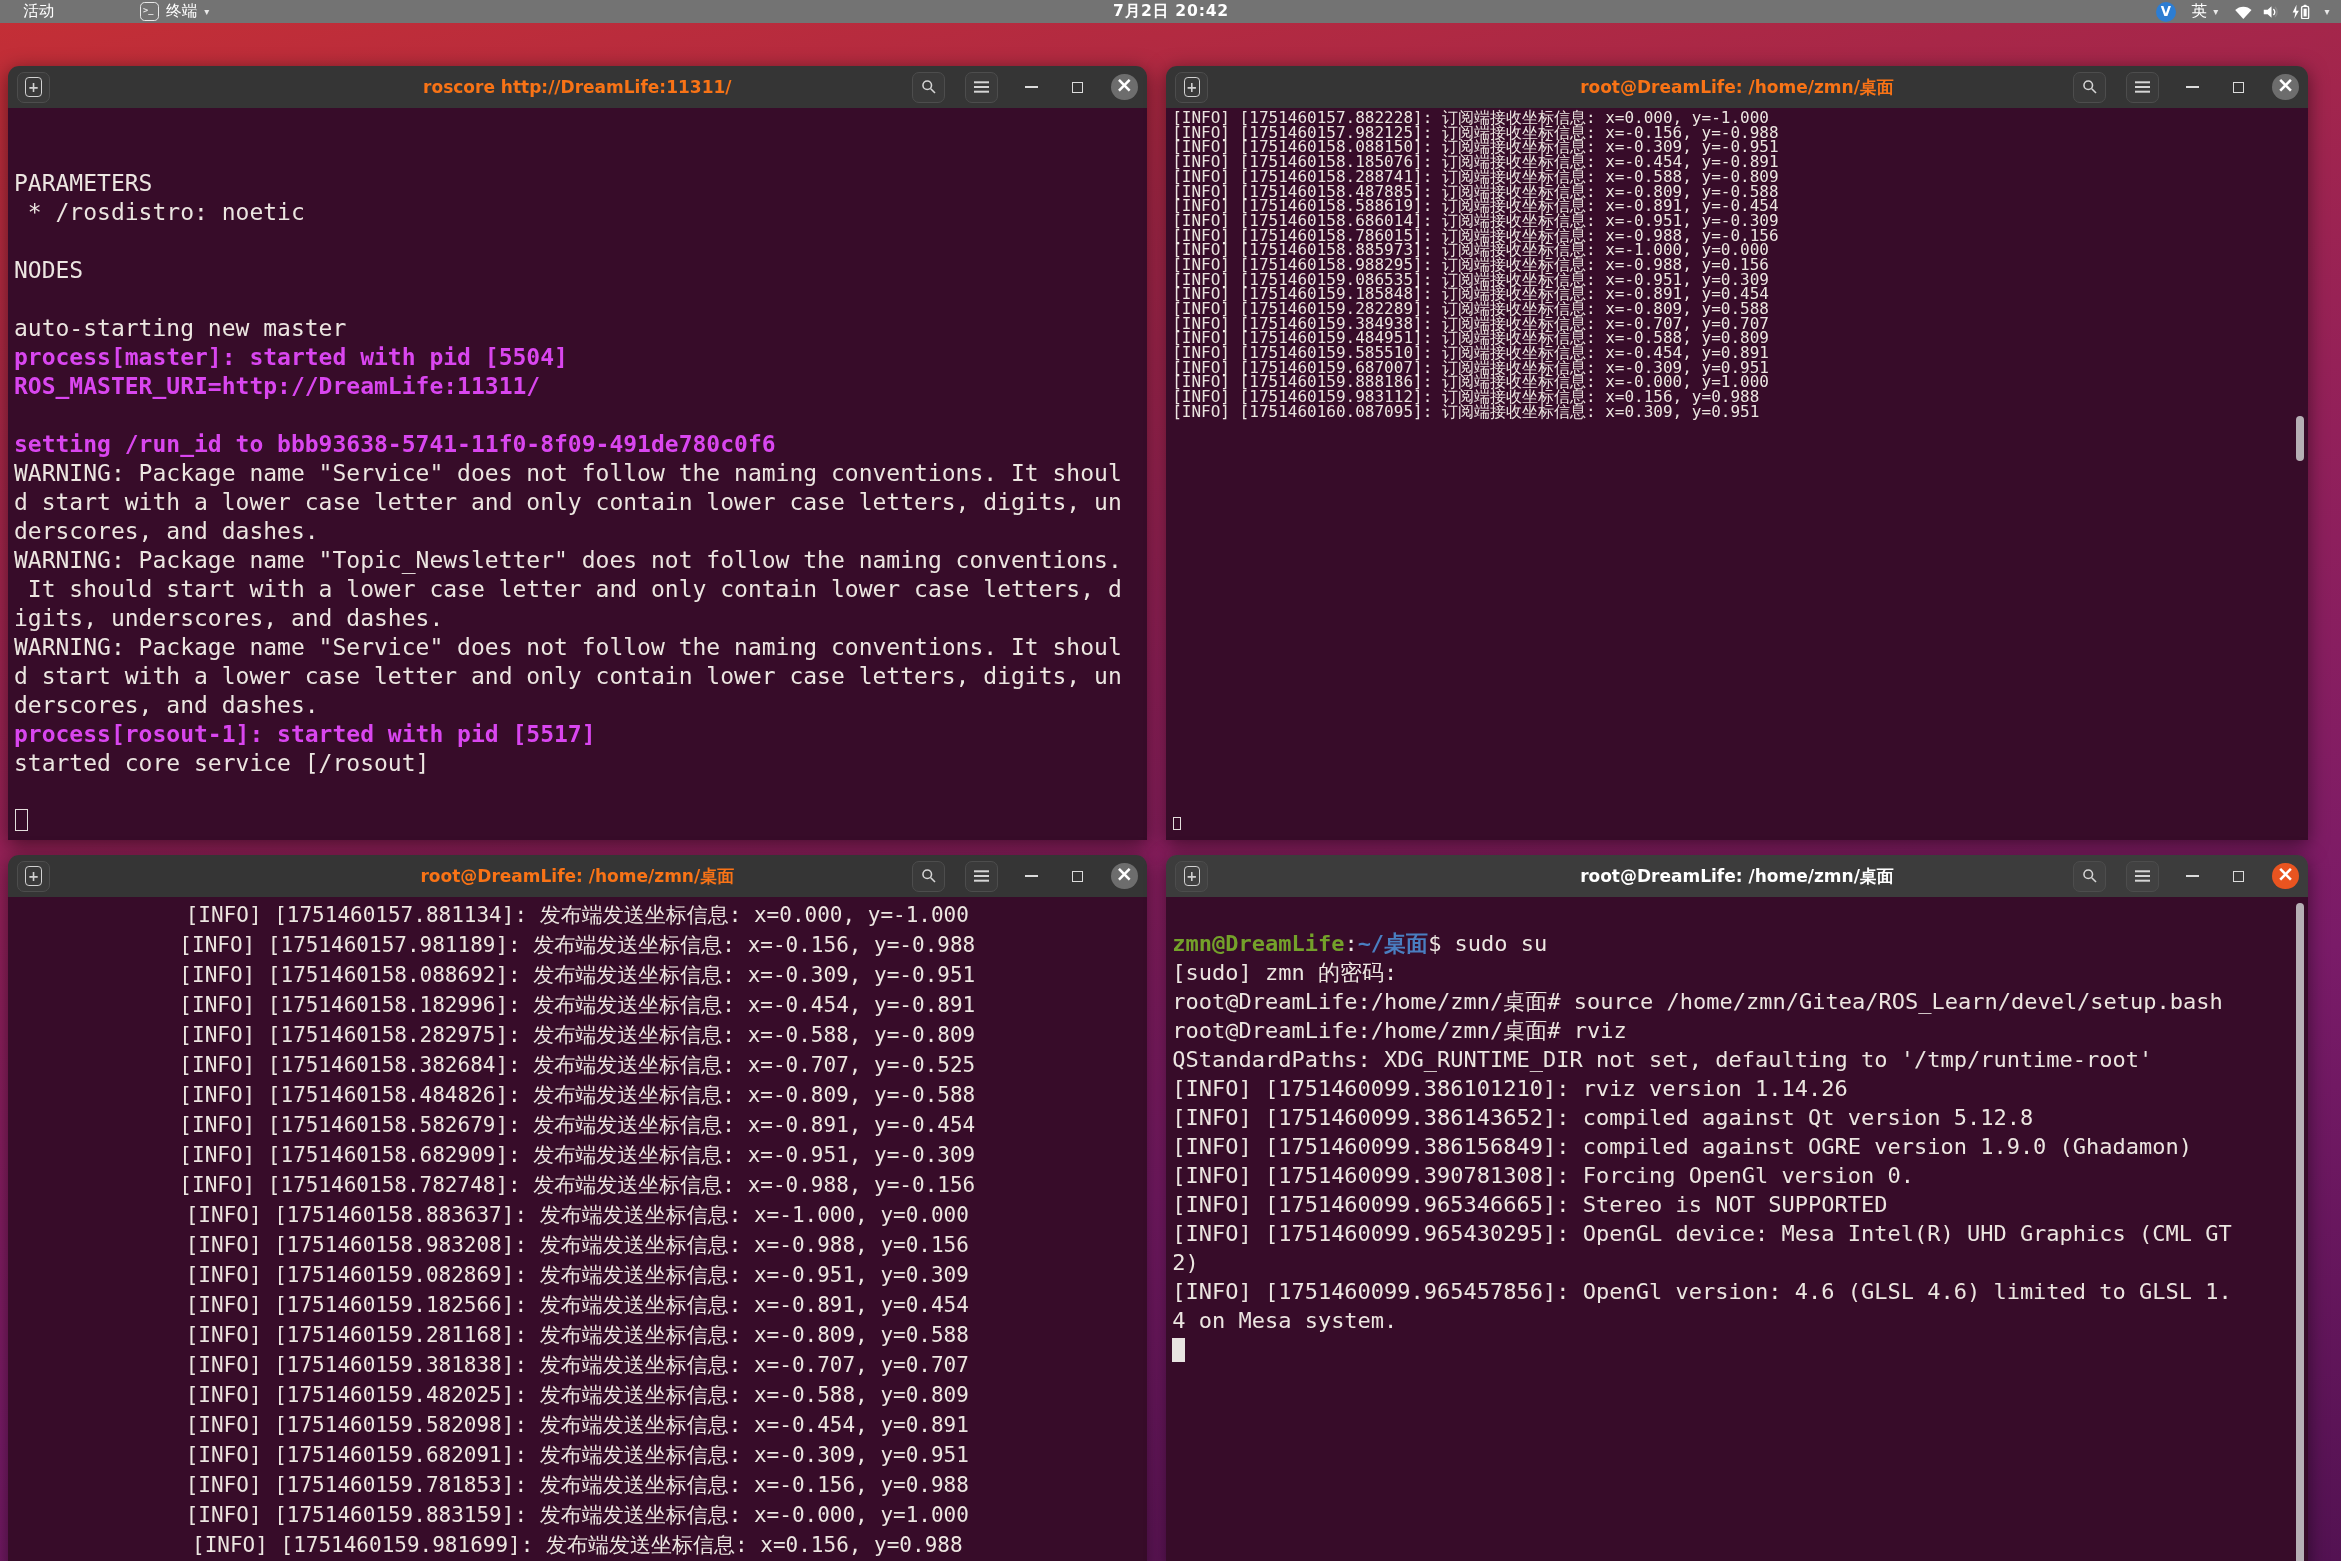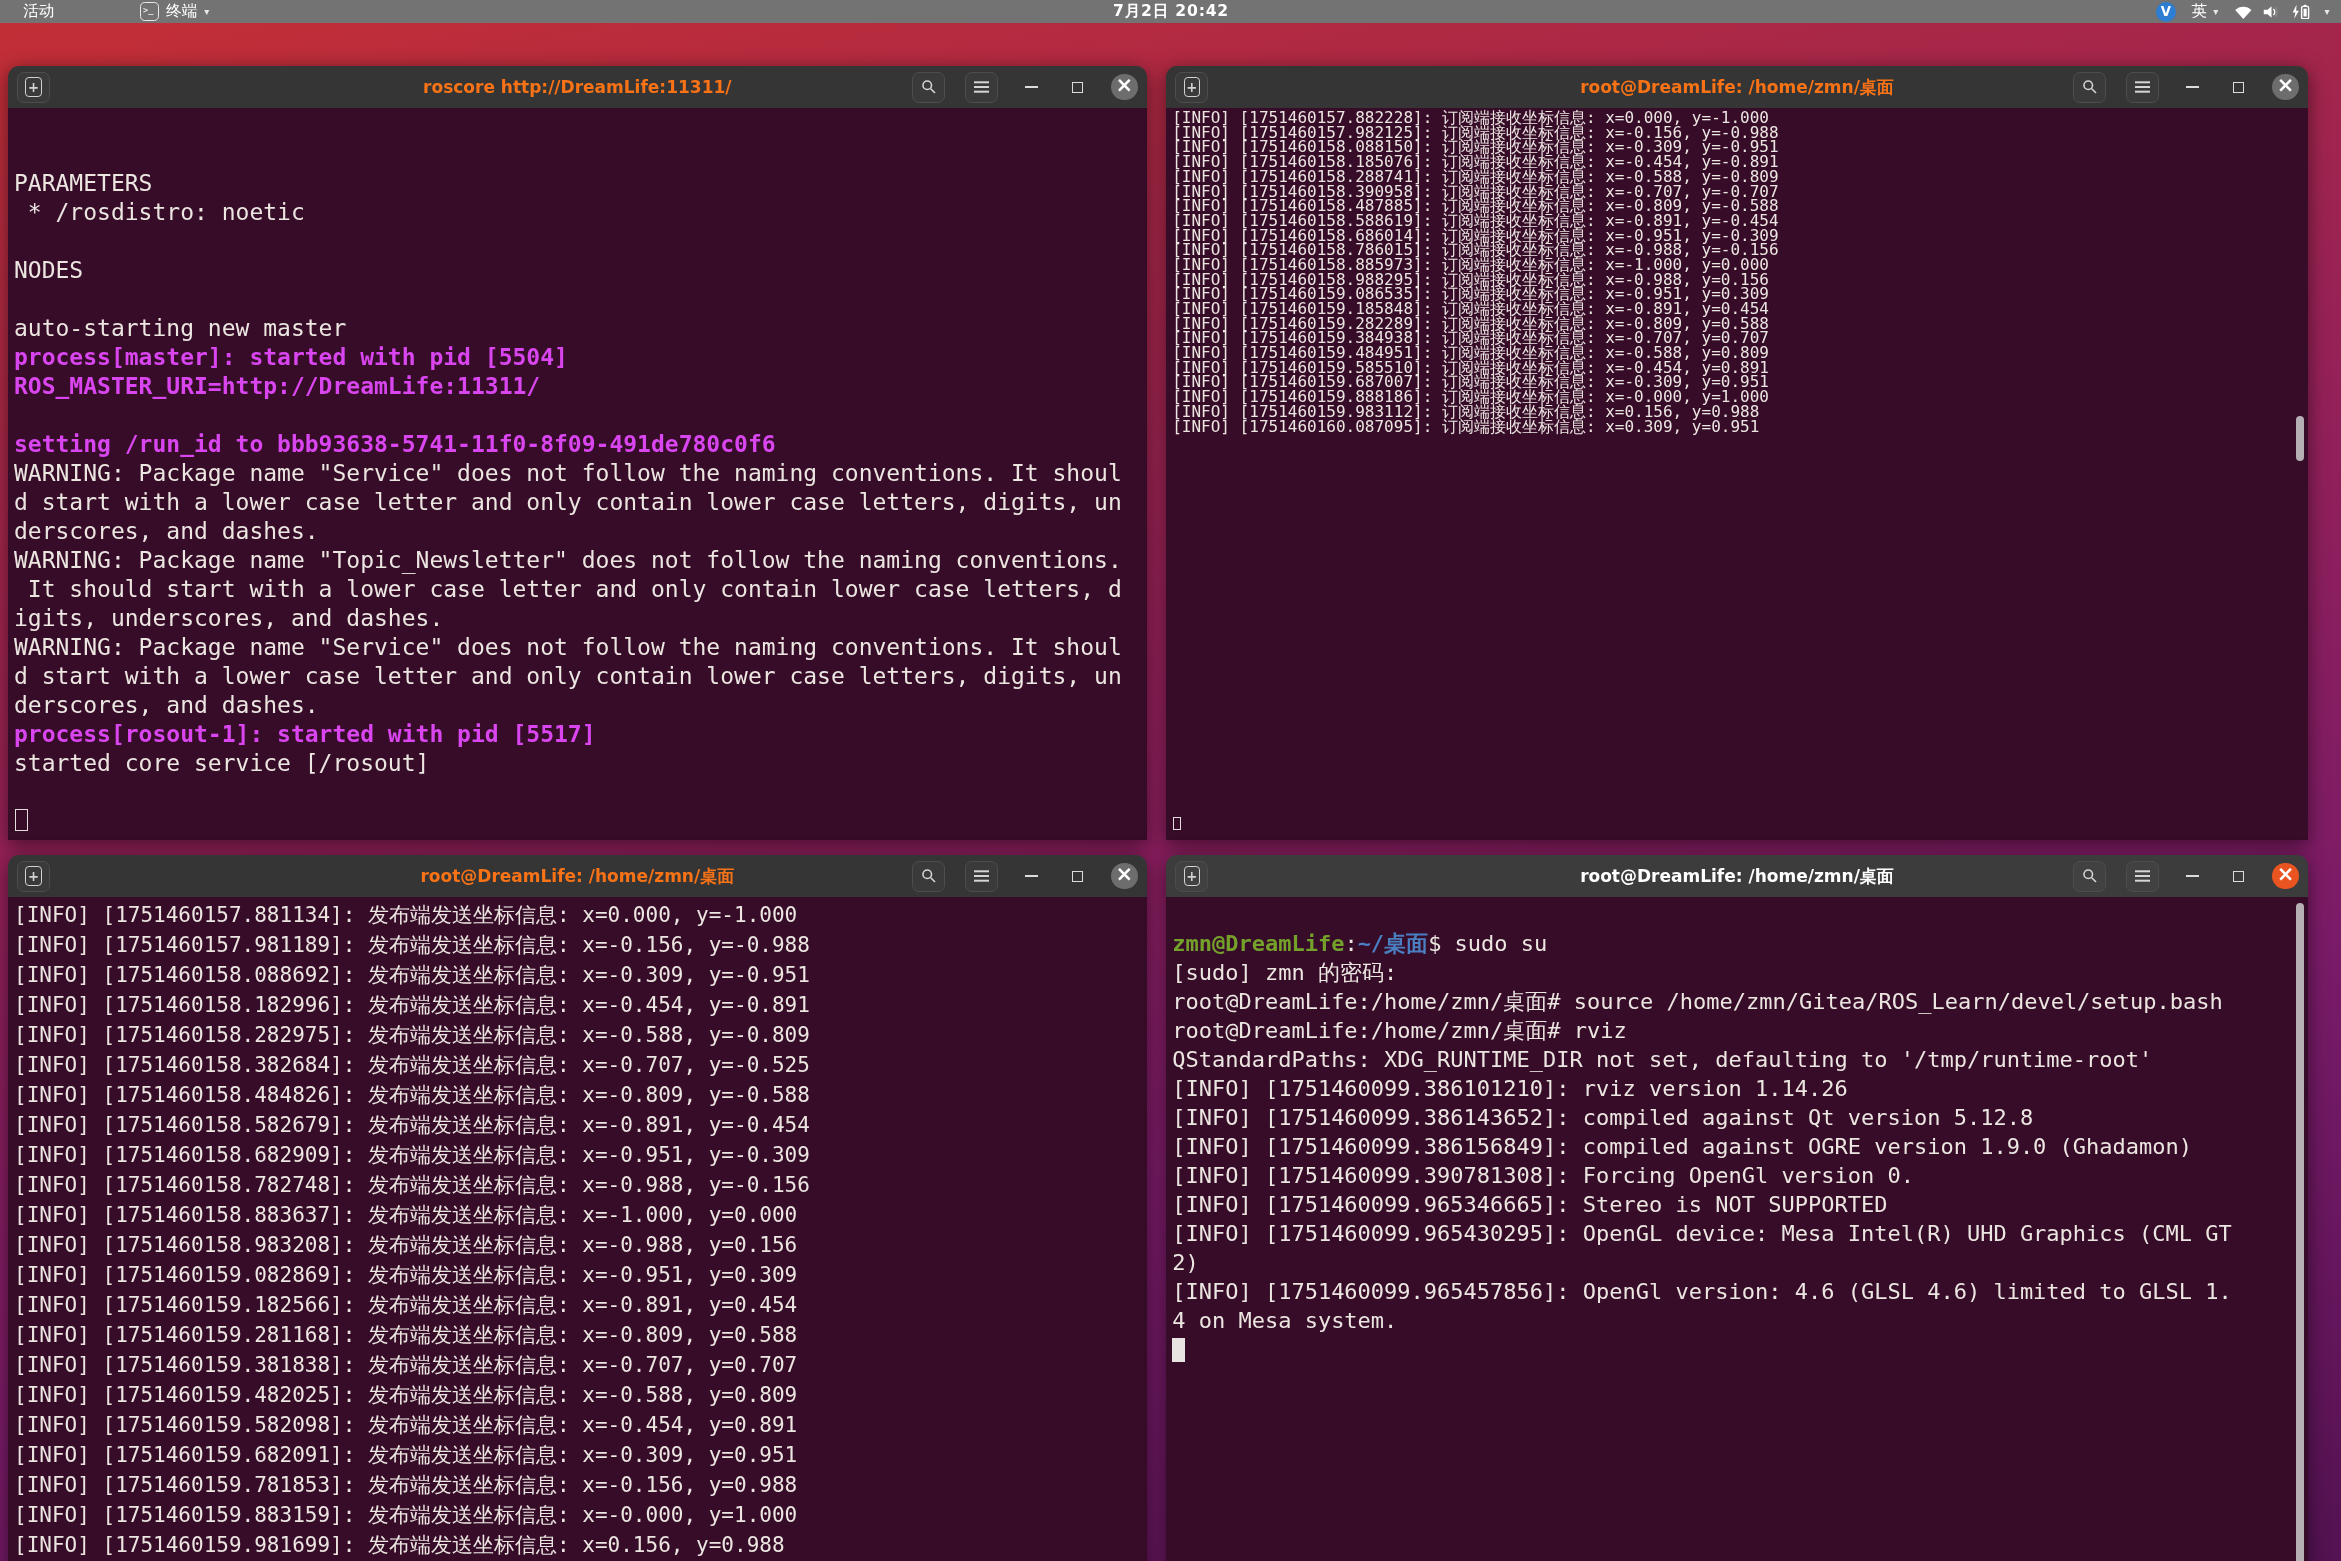--- a/index.html
+++ b/index.html
@@ -54,21 +54,21 @@
   .winctl.close span{color:#fff;font-size:21px;line-height:1;margin-top:-2.3px;font-weight:bold;}
   
   .term-content{position:absolute;left:0;right:0;top:42px;bottom:0;
     background:var(--term-bg,#370c29);color:#ece6e1;overflow:hidden;
     padding:3.1px 6.2px;font-family:"DejaVu Sans Mono","Liberation Mono",monospace;}
   .w-tl .term-content{font-size:23px;}
   .w-tl .tline{height:29px;line-height:29px;}
   .w-tr .term-content{font-size:16px;}
   .w-tr .tline{height:14.7px;line-height:14.7px;}
   .w-bl .term-content{font-size:21px;}
-  .w-bl .tline{height:30px;line-height:30px;}
+  .w-bl .tline{height:30px;line-height:30px;text-align:center;}
   .w-br .term-content{font-size:22px;}
   .w-br .tline{height:29px;line-height:29px;}
   .tline{white-space:pre;}
   .bold{font-weight:bold;color:#d946ef;}
   .sg{font-weight:bold;color:var(--green,#74a12a);}
   .sb{font-weight:bold;color:var(--blue,#4a7fc1);}
   .cursor-block{display:inline-block;width:13.2px;height:24px;background:#e8e4e1;vertical-align:text-bottom;}
   .cursor-hollow{position:absolute;border:1.6px solid #e3dedc;box-sizing:border-box;}
   .w-tl .cursor-hollow{left:7px;bottom:8.6px;width:13.2px;height:22px;}
   .w-tr .cursor-hollow{left:7px;bottom:10px;width:7.8px;height:13.2px;}
@@ -210,21 +210,20 @@
         </div>
     </div>
   </div>
   <div class="term-content">
     <div class="cursor-hollow"></div>
   <div class="tline"><span>[INFO] [1751460157.882228]: 订阅端接收坐标信息: x=0.000, y=-1.000</span></div>
       <div class="tline"><span>[INFO] [1751460157.982125]: 订阅端接收坐标信息: x=-0.156, y=-0.988</span></div>
       <div class="tline"><span>[INFO] [1751460158.088150]: 订阅端接收坐标信息: x=-0.309, y=-0.951</span></div>
       <div class="tline"><span>[INFO] [1751460158.185076]: 订阅端接收坐标信息: x=-0.454, y=-0.891</span></div>
       <div class="tline"><span>[INFO] [1751460158.288741]: 订阅端接收坐标信息: x=-0.588, y=-0.809</span></div>
-      <div class="tline"><span>[INFO] [1751460158.390958]: 订阅端接收坐标信息: x=-0.707, y=-0.707</span></div>
       <div class="tline"><span>[INFO] [1751460158.487885]: 订阅端接收坐标信息: x=-0.809, y=-0.588</span></div>
       <div class="tline"><span>[INFO] [1751460158.588619]: 订阅端接收坐标信息: x=-0.891, y=-0.454</span></div>
       <div class="tline"><span>[INFO] [1751460158.686014]: 订阅端接收坐标信息: x=-0.951, y=-0.309</span></div>
       <div class="tline"><span>[INFO] [1751460158.786015]: 订阅端接收坐标信息: x=-0.988, y=-0.156</span></div>
       <div class="tline"><span>[INFO] [1751460158.885973]: 订阅端接收坐标信息: x=-1.000, y=0.000</span></div>
       <div class="tline"><span>[INFO] [1751460158.988295]: 订阅端接收坐标信息: x=-0.988, y=0.156</span></div>
       <div class="tline"><span>[INFO] [1751460159.086535]: 订阅端接收坐标信息: x=-0.951, y=0.309</span></div>
       <div class="tline"><span>[INFO] [1751460159.185848]: 订阅端接收坐标信息: x=-0.891, y=0.454</span></div>
       <div class="tline"><span>[INFO] [1751460159.282289]: 订阅端接收坐标信息: x=-0.809, y=0.588</span></div>
       <div class="tline"><span>[INFO] [1751460159.384938]: 订阅端接收坐标信息: x=-0.707, y=0.707</span></div>

